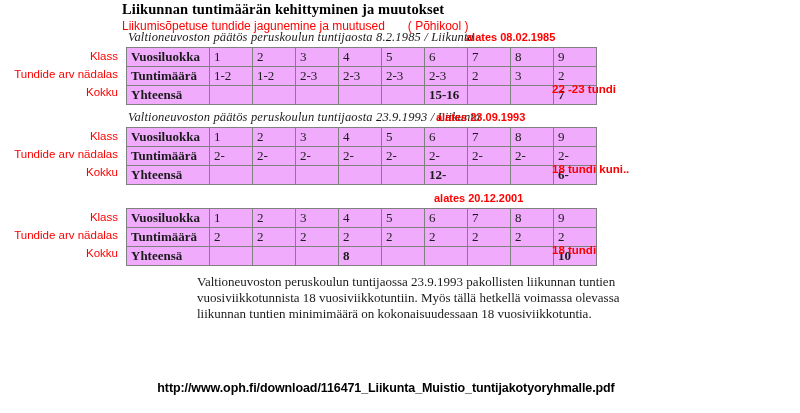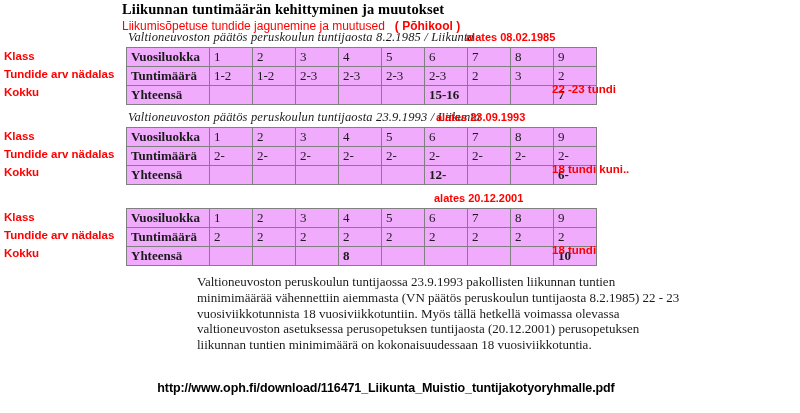--- a/index.html
+++ b/index.html
@@ -33,22 +33,22 @@
   }
   .doc-subtitle {
     font-family: "Liberation Sans", sans-serif;
     font-size: 12px;
     color: #ff0000;
     line-height: 15px;
     margin-top: 2px;
     white-space: nowrap;
   }
   .doc-subtitle .paren {
-    font-weight: bold;
-    margin-left: 10px;
+    font-weight: normal;
+    margin-left: 23px;
   }
 
   
   .tgroup {
     position: absolute;
     left: 4px;
     width: 800px;
   }
   .tgroup.g1 { top: 30px; }
   .tgroup.g2 { top: 110px; }
@@ -82,22 +82,23 @@
   .g1 .caption-et { left: 432px; padding-left: 30px; }
   .g2 .caption-et { left: 432px; }
   .g3 .caption-et { left: 430px; }
 
   
   .rowlabels {
     position: absolute;
     left: 0;
     top: 17px;
     width: 118px;
-    font-family: "Liberation Sans", sans-serif;
-    font-weight: bold;
+    text-align: right;
+    font-family: "Liberation Sans", sans-serif;
+    font-weight: normal;
     font-size: 11.5px;
     color: #ff0000;
   }
   .rowlabels div {
     height: 18px;
     line-height: 18px;
     padding-right: 4px;
     white-space: nowrap;
   }
 
@@ -336,19 +337,17 @@
       <td class="cell total"></td>
       <td class="cell total">10</td>
     </tr>
   </tbody>
     </table>
   <div class="tnote">18 tundi</div>
 </div>
 
 <div class="body-para">
   <span>Valtioneuvoston peruskoulun tuntijaossa 23.9.1993 pakollisten liikunnan tuntien</span>
-  <span>minimimäärää vähennettiin aiemmasta (VN päätös peruskoulun tuntijaosta 8.2.1985) 22 - 23</span>
   <span>vuosiviikkotunnista 18 vuosiviikkotuntiin. Myös tällä hetkellä voimassa olevassa</span>
-  <span>valtioneuvoston asetuksessa perusopetuksen tuntijaosta (20.12.2001) perusopetuksen</span>
   <span>liikunnan tuntien minimimäärä on kokonaisuudessaan 18 vuosiviikkotuntia.</span>
 </div>
 
 <div class="footer-url">http://www.oph.fi/download/116471_Liikunta_Muistio_tuntijakotyoryhmalle.pdf</div>
 
 </body></html>

